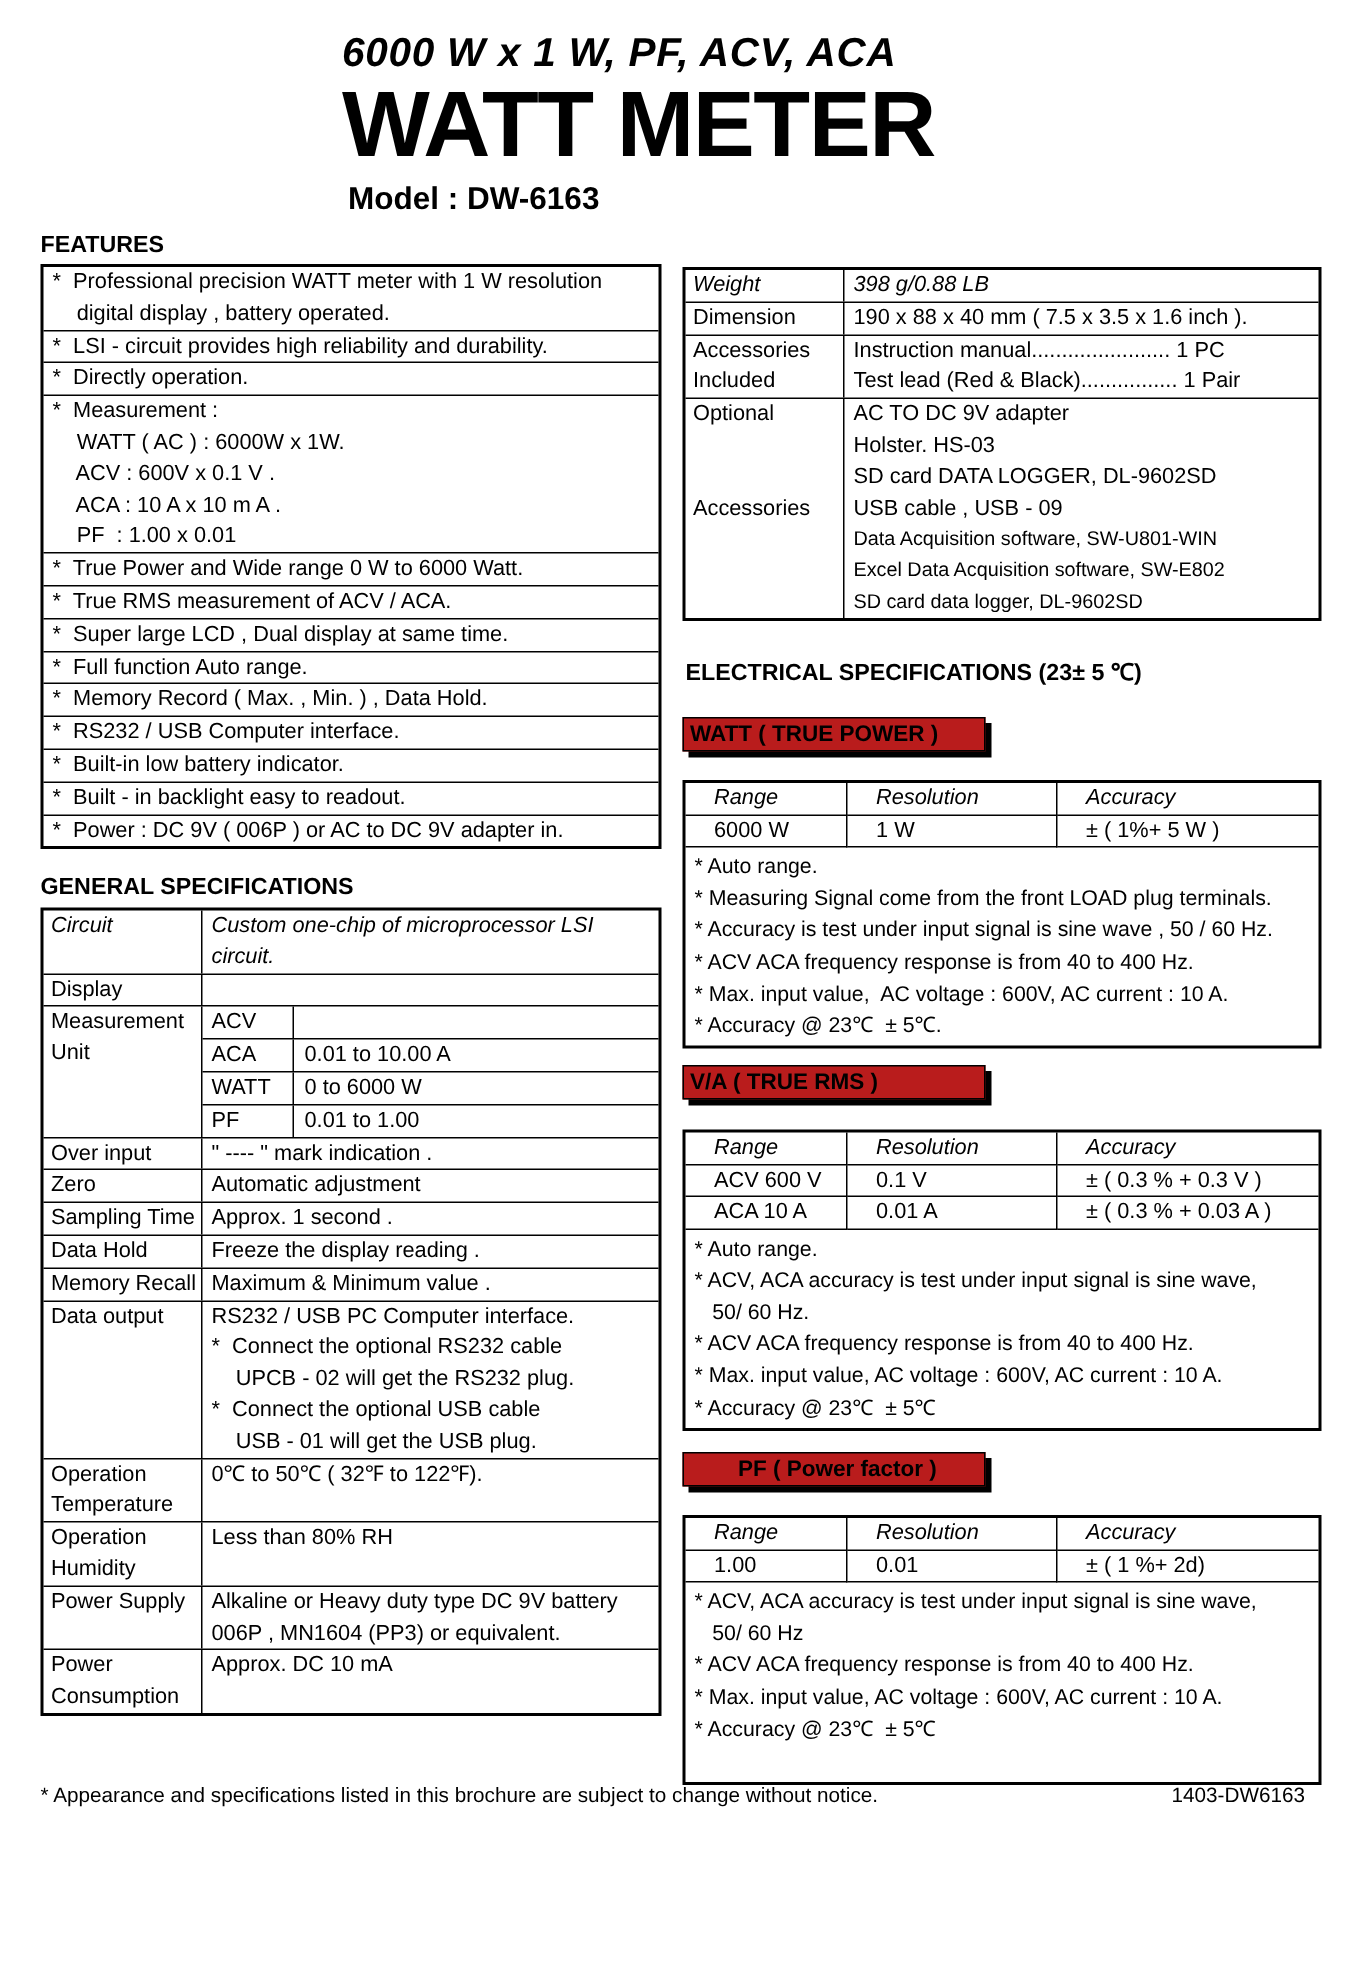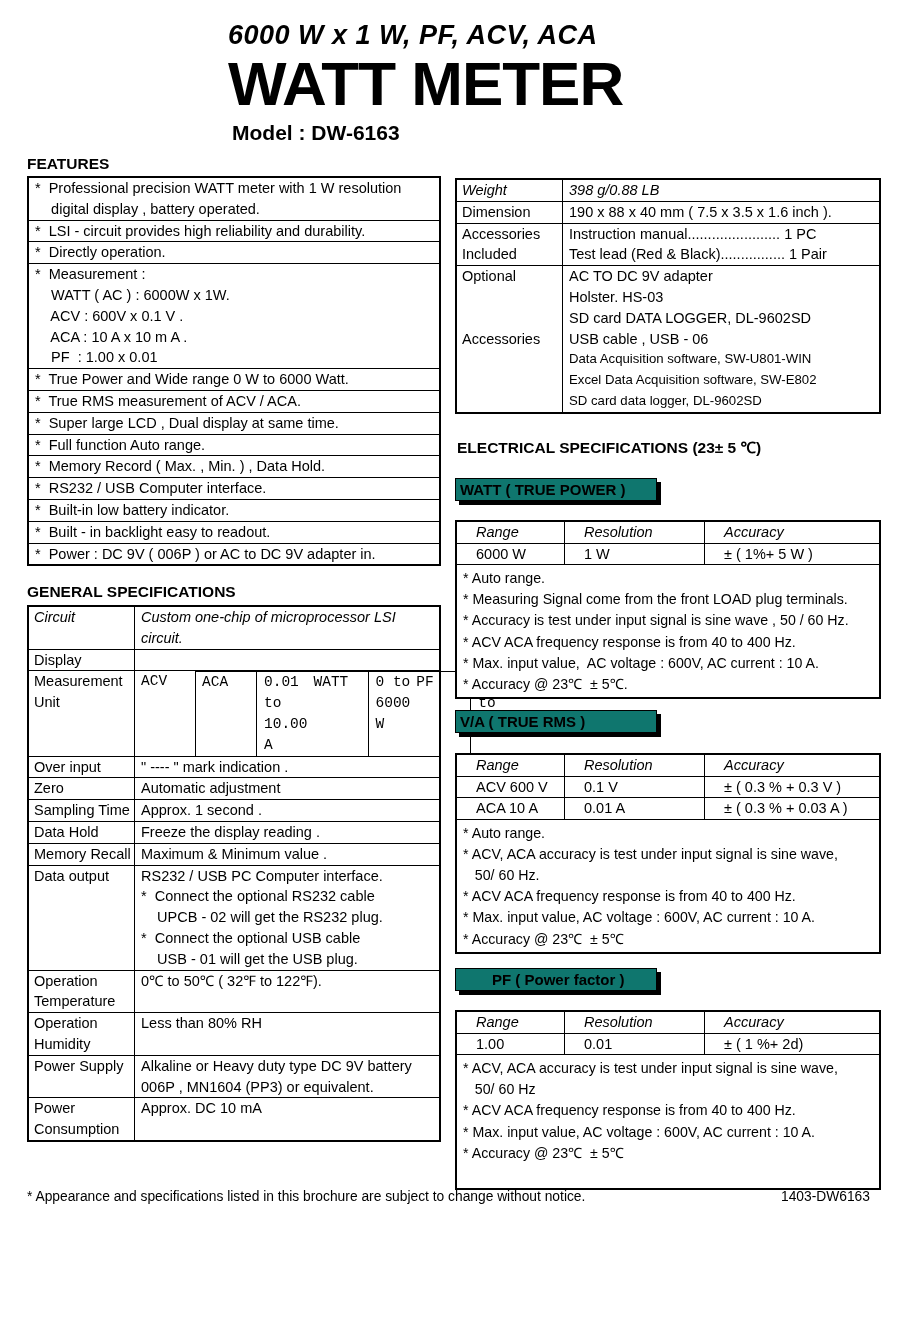--- a/index.html
+++ b/index.html
@@ -26,33 +26,33 @@
   .box { border: 2px solid #000; width: 414px; background: #fff; }
   .f-item { border-top: 1px solid #000; padding-left: 6px; }
   .f-item:first-child { border-top: none; }
 
   
   .kv-row { display: flex; border-top: 1px solid #000; }
   .kv-row:first-child { border-top: none; font-style: italic; }
   .kv-label { width: 106px; flex: none; border-right: 1px solid #000; padding-left: 5px; }
   .kv-value { flex: 1; padding-left: 6px; }
 
-  .g-sub { flex: 1; display: flex; flex-direction: row; font-family: Liberation Mono, monospace; }
+  .g-sub { flex: 1; display: flex; flex-direction: column; }
   .g-subrow { display: flex; border-top: 1px solid #000; }
   .g-subrow:first-child { border-top: none; }
   .g-subkey { width: 61px; flex: none; border-right: 1px solid #000; padding-left: 6px; }
   .g-subval { flex: 1; padding-left: 7px; }
 
   .i-table { width: 426px; }
   .opt-gap { margin-top: 42px; }
   .sm { font-size: 13.2px; }
 
   
   .sec-hdr {
-    width: 202px; height: 23px; background: #0f766e;
+    width: 202px; height: 23px; background: #b91c1c;
     border: 1px solid #000; box-shadow: 4px 4px 0 0 #000;
     font-weight: bold; font-size: 15px; line-height: 21px; padding-left: 4px;
   }
 
   
   .spec-box { border: 2px solid #000; width: 426px; background: #fff; }
   .spec-grid { display: grid; grid-template-columns: 108px 140px 1fr; }
   .sc { border-bottom: 1px solid #000; border-right: 1px solid #000; padding-left: 19px;
         font-size: 14.5px; line-height: 20.5px; }
   .sc.last { border-right: none; }
@@ -301,21 +301,21 @@
 
     <div class="kv-row">
       <div class="kv-label">
         <div class="t">Optional</div>
         <div class="t opt-gap">Accessories</div>
       </div>
       <div class="kv-value">
         <div class="t pre">AC TO DC 9V adapter</div>
         <div class="t pre">Holster. HS-03</div>
         <div class="t pre">SD card DATA LOGGER, DL-9602SD</div>
-        <div class="t pre">USB cable , USB - 06</div>
+        <div class="t pre">USB cable , USB - 09</div>
         <div class="t pre sm">Data Acquisition software, SW-U801-WIN</div>
         <div class="t pre sm">Excel Data Acquisition software, SW-E802</div>
         <div class="t pre sm">SD card data logger, DL-9602SD</div>
       </div>
     </div>
 
   </div>
 
   <div class="blk h2" style="left:457px; top:436px;">ELECTRICAL SPECIFICATIONS  (23± 5 ℃)</div>
 

